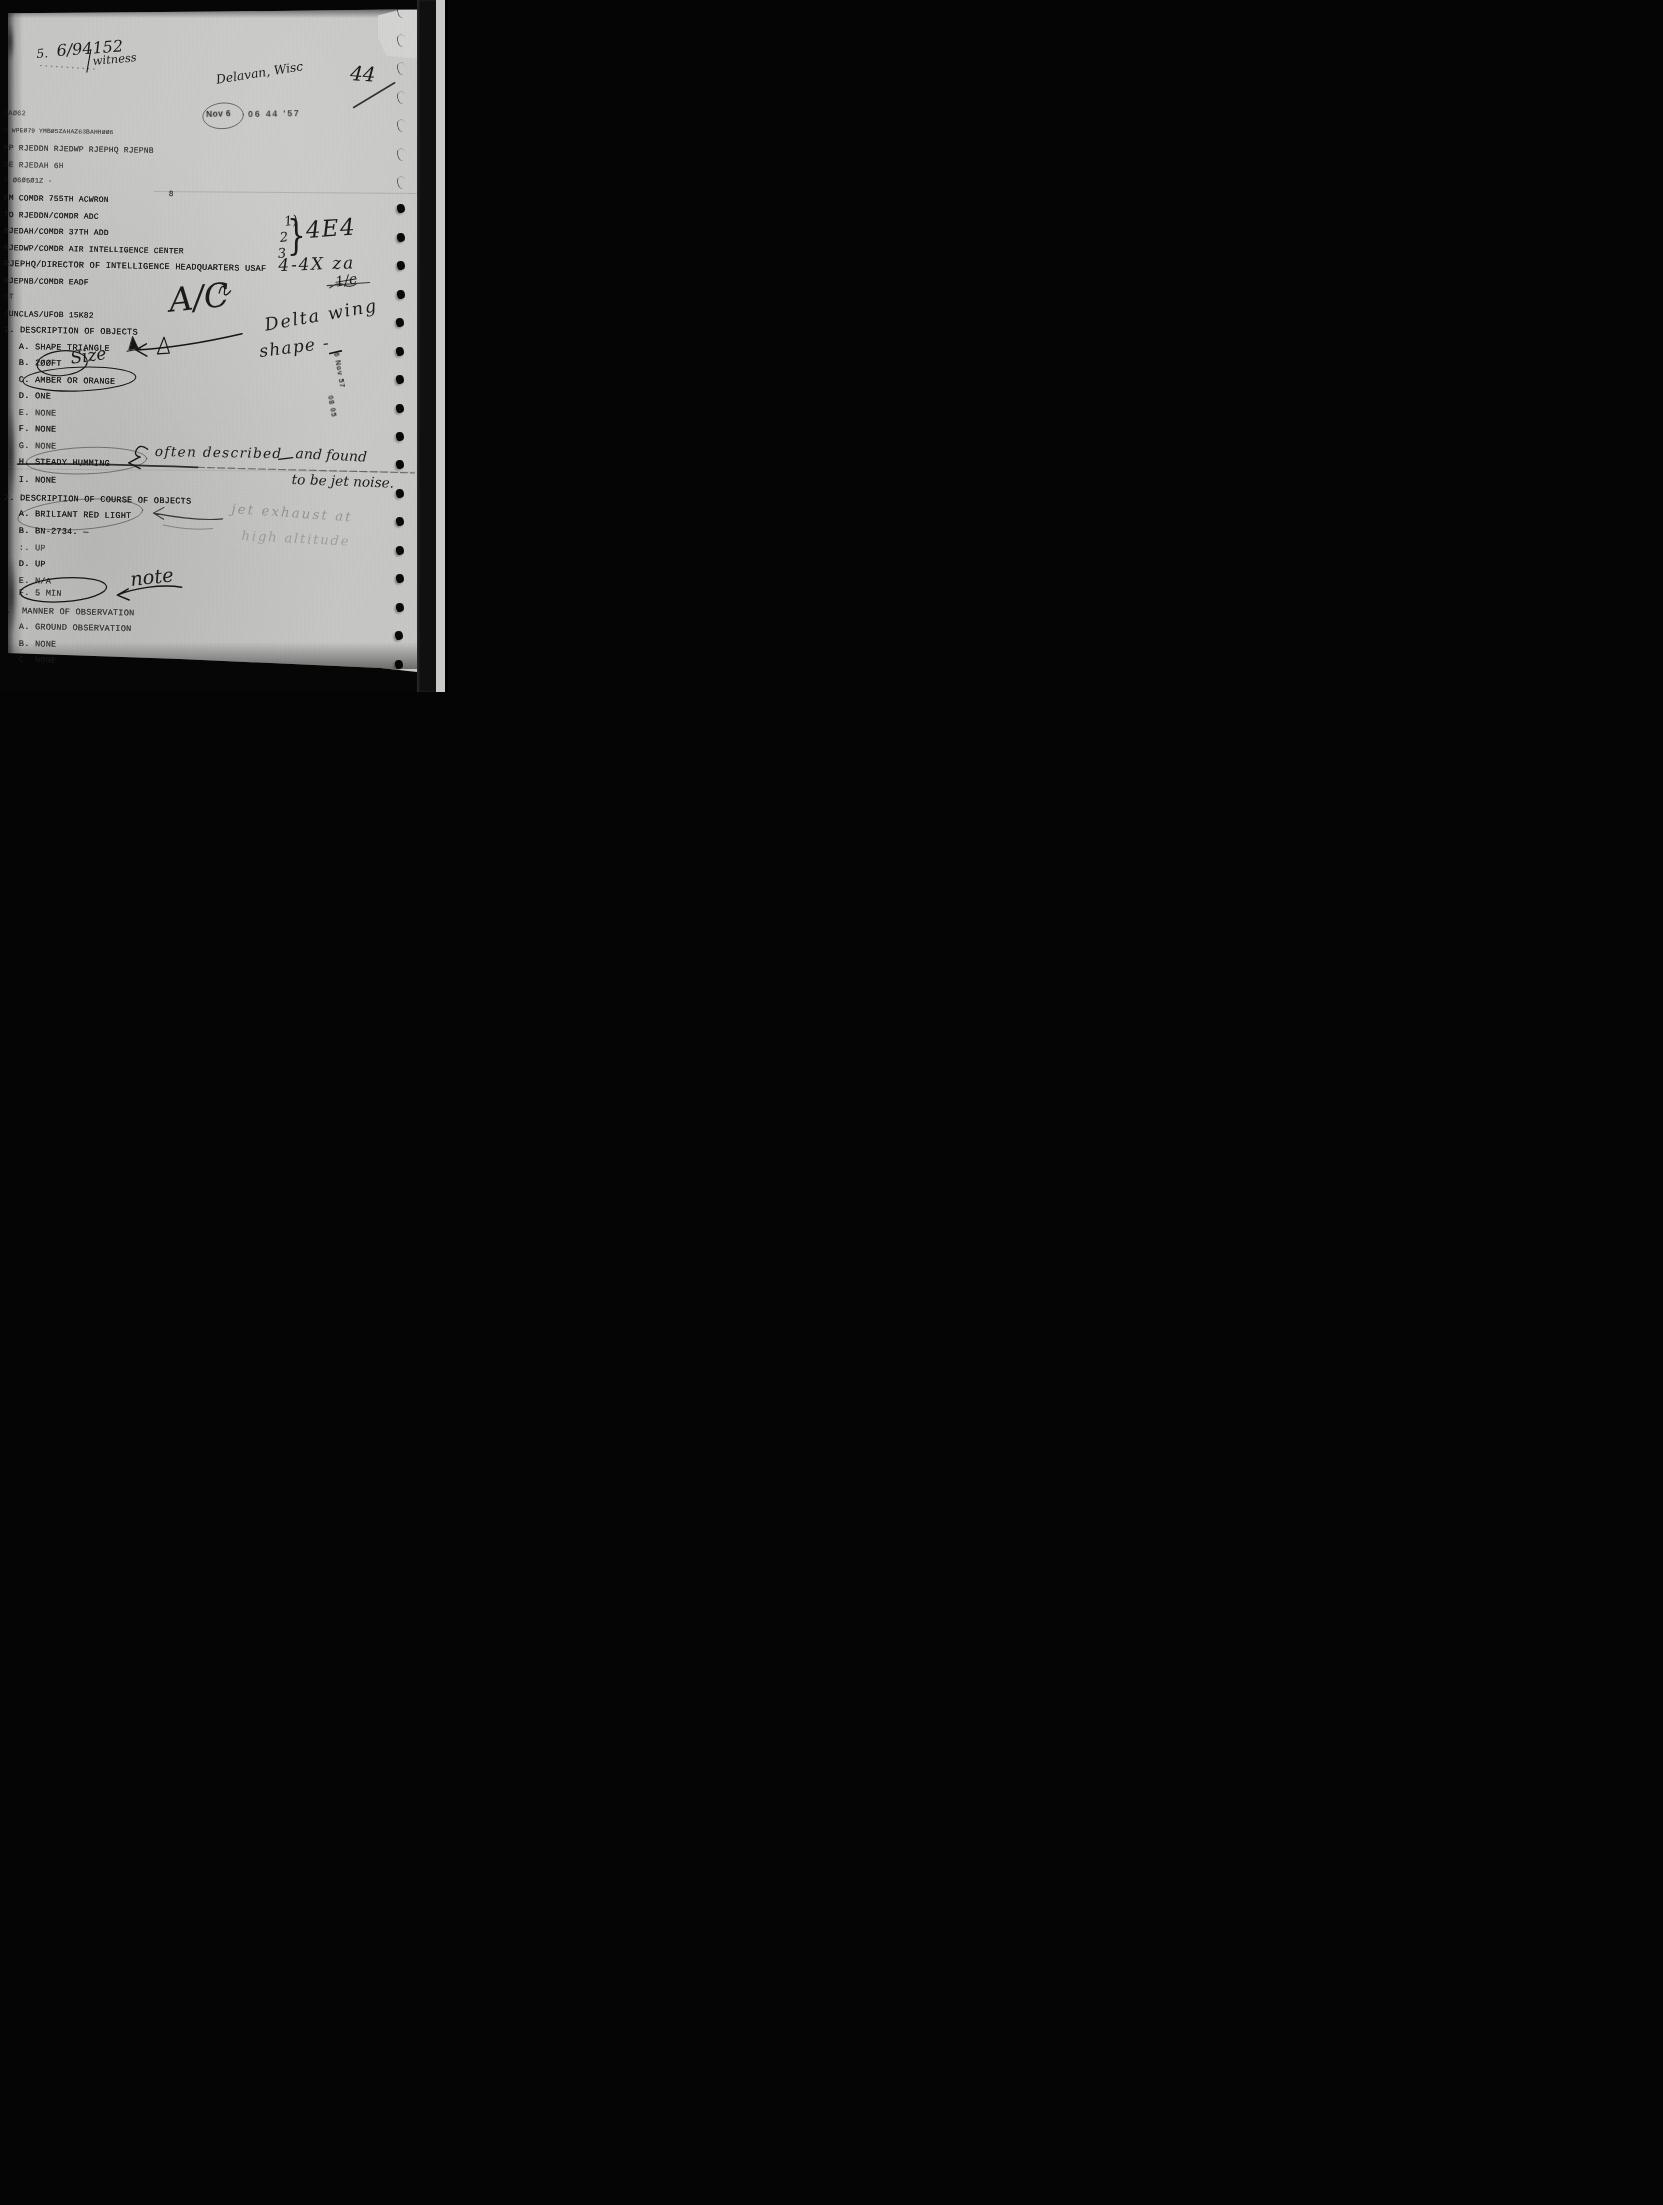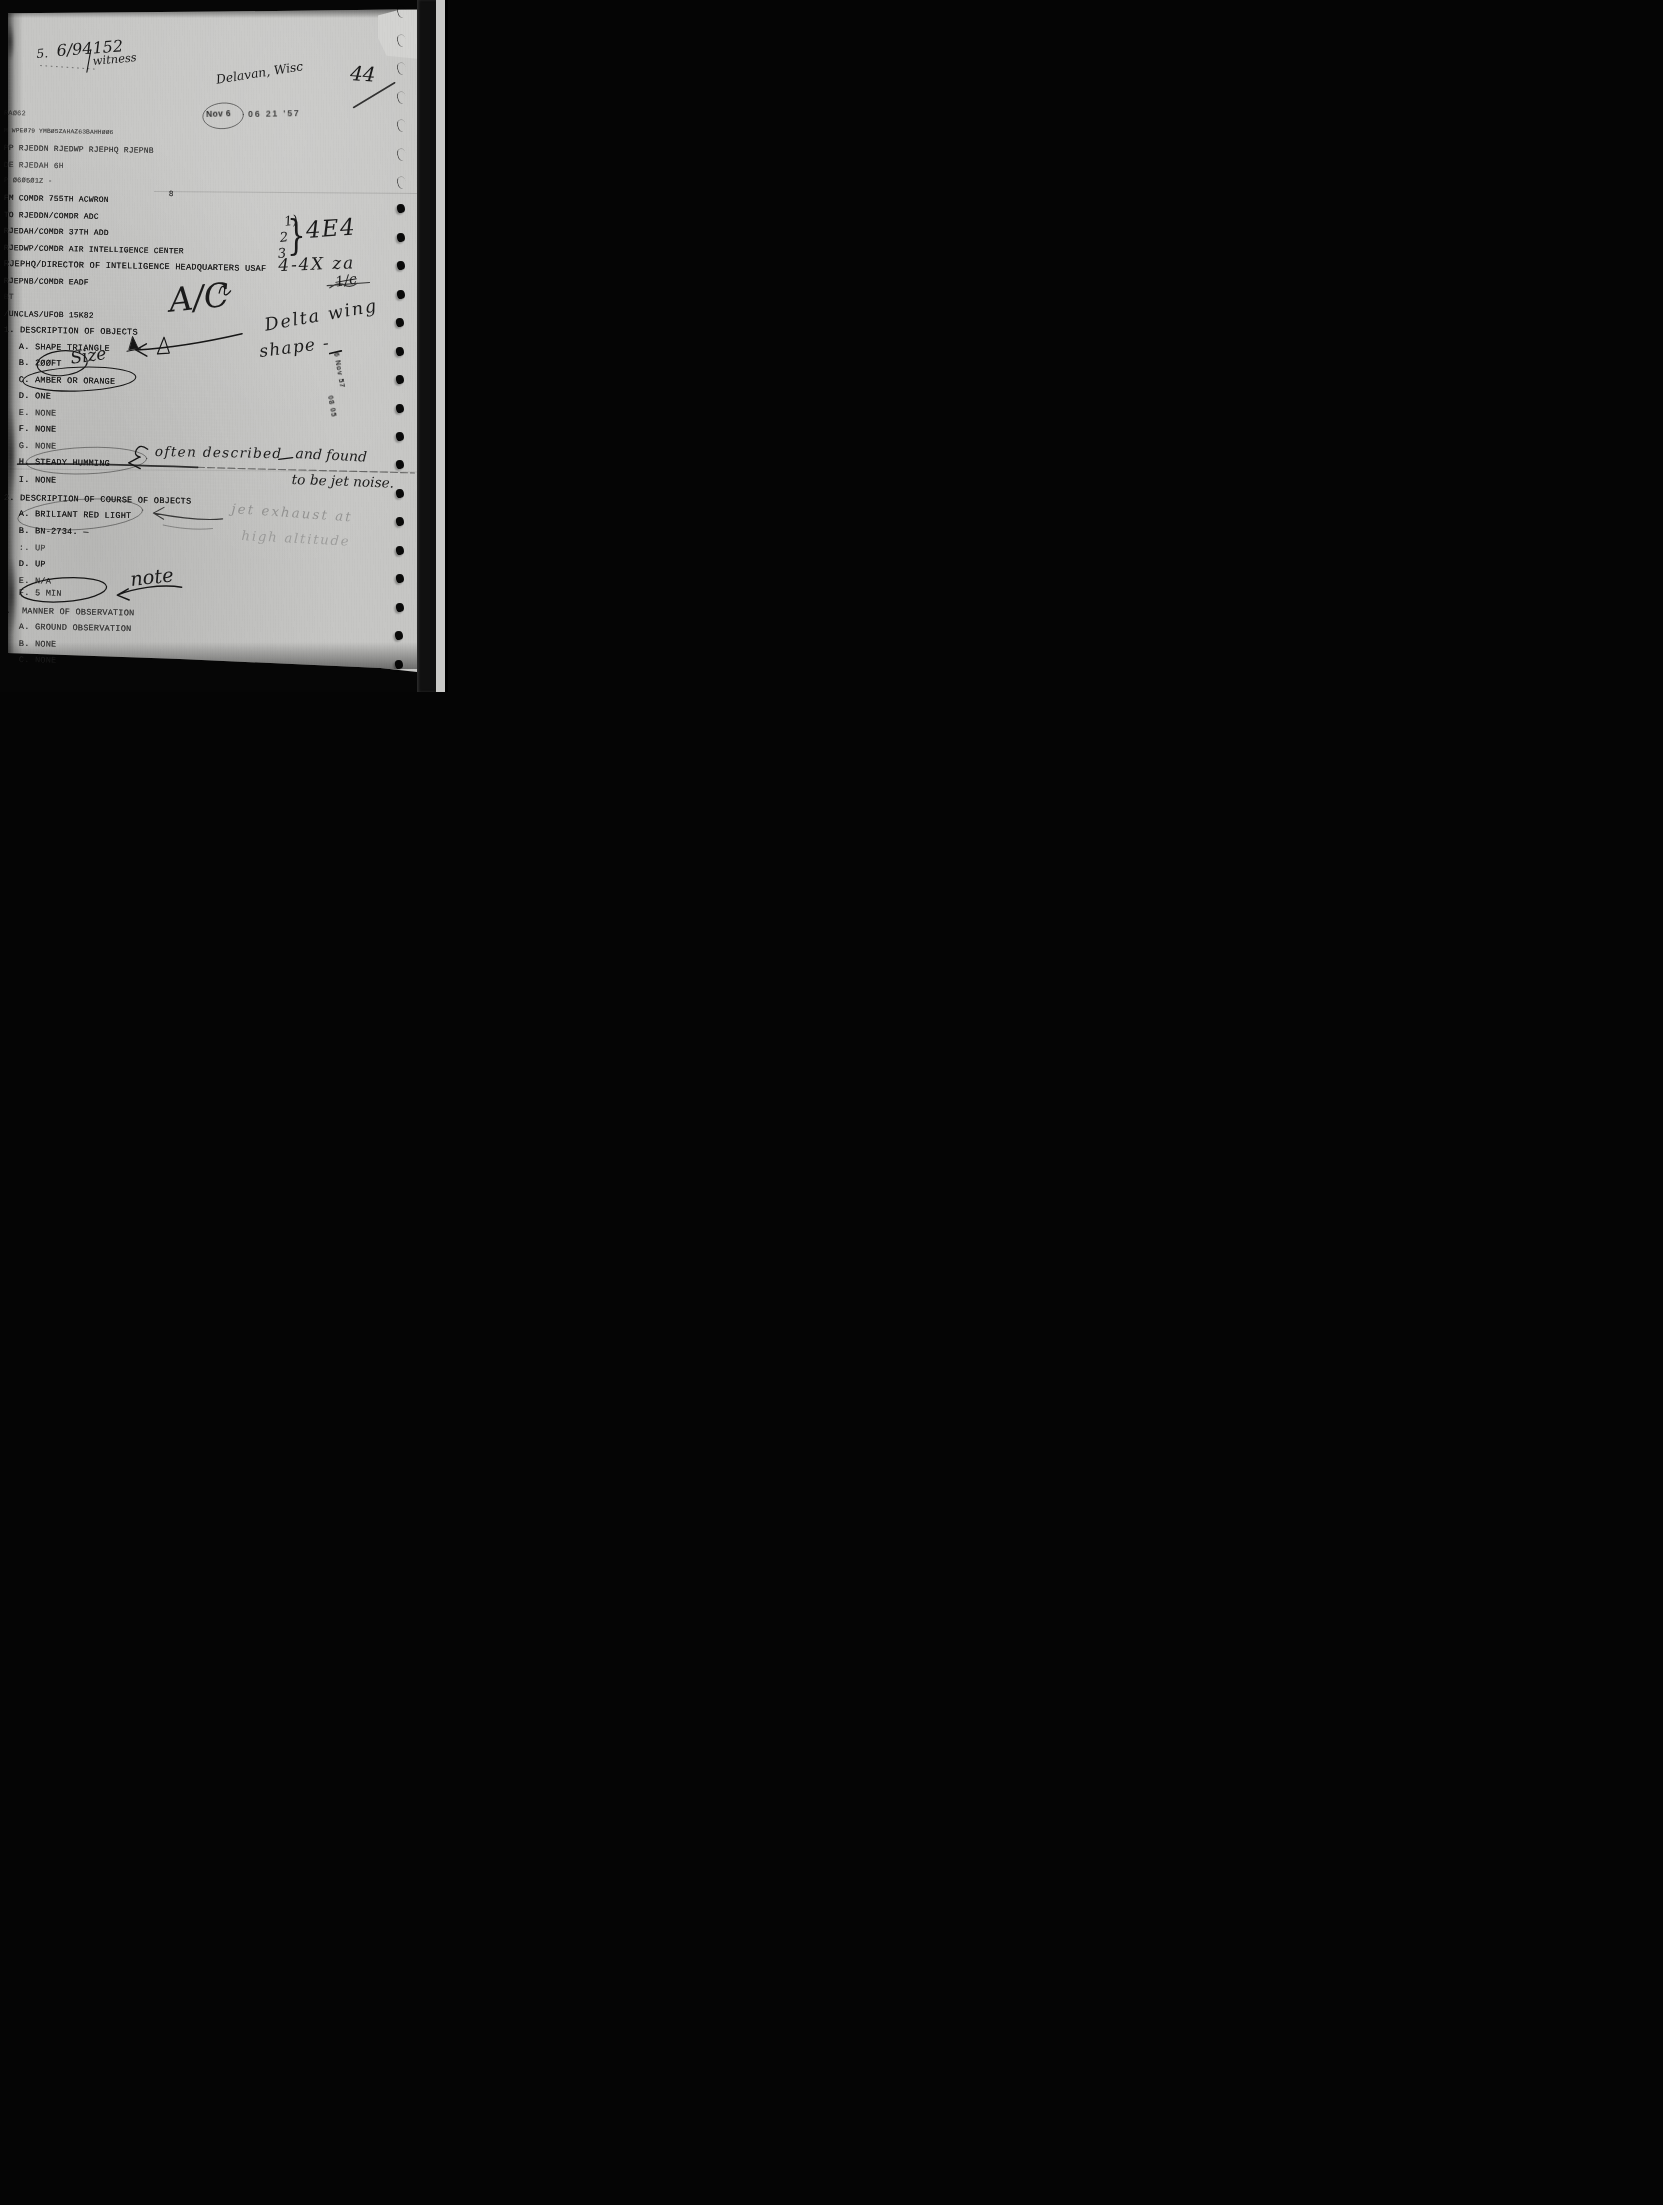--- a/index.html
+++ b/index.html
@@ -126,21 +126,21 @@
   <div class="hw" style="left:258px;top:341px;font-size:17px;transform:rotate(-7deg);letter-spacing:1.3px">shape -</div>
   <div class="hw" style="left:69px;top:348px;font-size:17px;transform:rotate(-8deg)">Size</div>
   <div class="hw" style="left:155px;top:443px;font-size:13.7px;transform:rotate(1deg);letter-spacing:1.3px">often described</div>
   <div class="hw" style="left:296px;top:445px;font-size:14px;transform:rotate(3deg)">and found</div>
   <div class="hw" style="left:292px;top:471px;font-size:13.7px;transform:rotate(2deg)">to be jet noise.</div>
   <div class="hw pencil" style="left:232px;top:501px;font-size:13.2px;transform:rotate(4deg);opacity:.4;letter-spacing:2.2px">jet exhaust at</div>
   <div class="hw pencil" style="left:242px;top:528px;font-size:13.2px;transform:rotate(3deg);opacity:.32;letter-spacing:1.8px">high altitude</div>
   <div class="hw" style="left:129px;top:568px;font-size:19.4px;transform:rotate(-6deg)">note</div>
 
   <div class="stamp" style="left:206px;top:109px;font-size:8.4px;letter-spacing:0.4px;transform:rotate(-2deg)">Nov 6</div>
-  <div class="stamp" style="left:248px;top:109px;font-size:8.8px;letter-spacing:1.8px;transform:rotate(-1deg);opacity:.85">06 21 '57</div>
+  <div class="stamp" style="left:248px;top:109px;font-size:8.8px;letter-spacing:1.8px;transform:rotate(-1deg);opacity:.85">06 44 '57</div>
   <div class="stamp" style="left:340px;top:352px;font-size:7px;letter-spacing:0.9px;transform:rotate(80deg)">6 Nov 57</div>
   <div class="stamp" style="left:334px;top:395px;font-size:7px;letter-spacing:0.9px;transform:rotate(80deg)">08 05</div>
 
   <svg class="overlay" viewBox="0 0 1016 1568">
     <g stroke="#161616" fill="none" stroke-linecap="round" stroke-linejoin="round">
       <path d="M293,792 L313,789 L301,763 Z" fill="#151515" stroke-width="2"></path>
       <path d="M288,796 L318,790" stroke-width="2.4"></path>
       <path d="M372,764 L384,800 L357,802 Z" stroke-width="2.6"></path>
       <path d="M549,756 C480,772 396,788 308,793 M308,793 L332,779 M308,793 L333,807" stroke-width="3.4"></path>
       <path d="M497,664 q4,-16 9,-15 q5,1 3,12 q-2,10 6,6 q5,-3 8,-8" stroke-width="2.8"></path>

